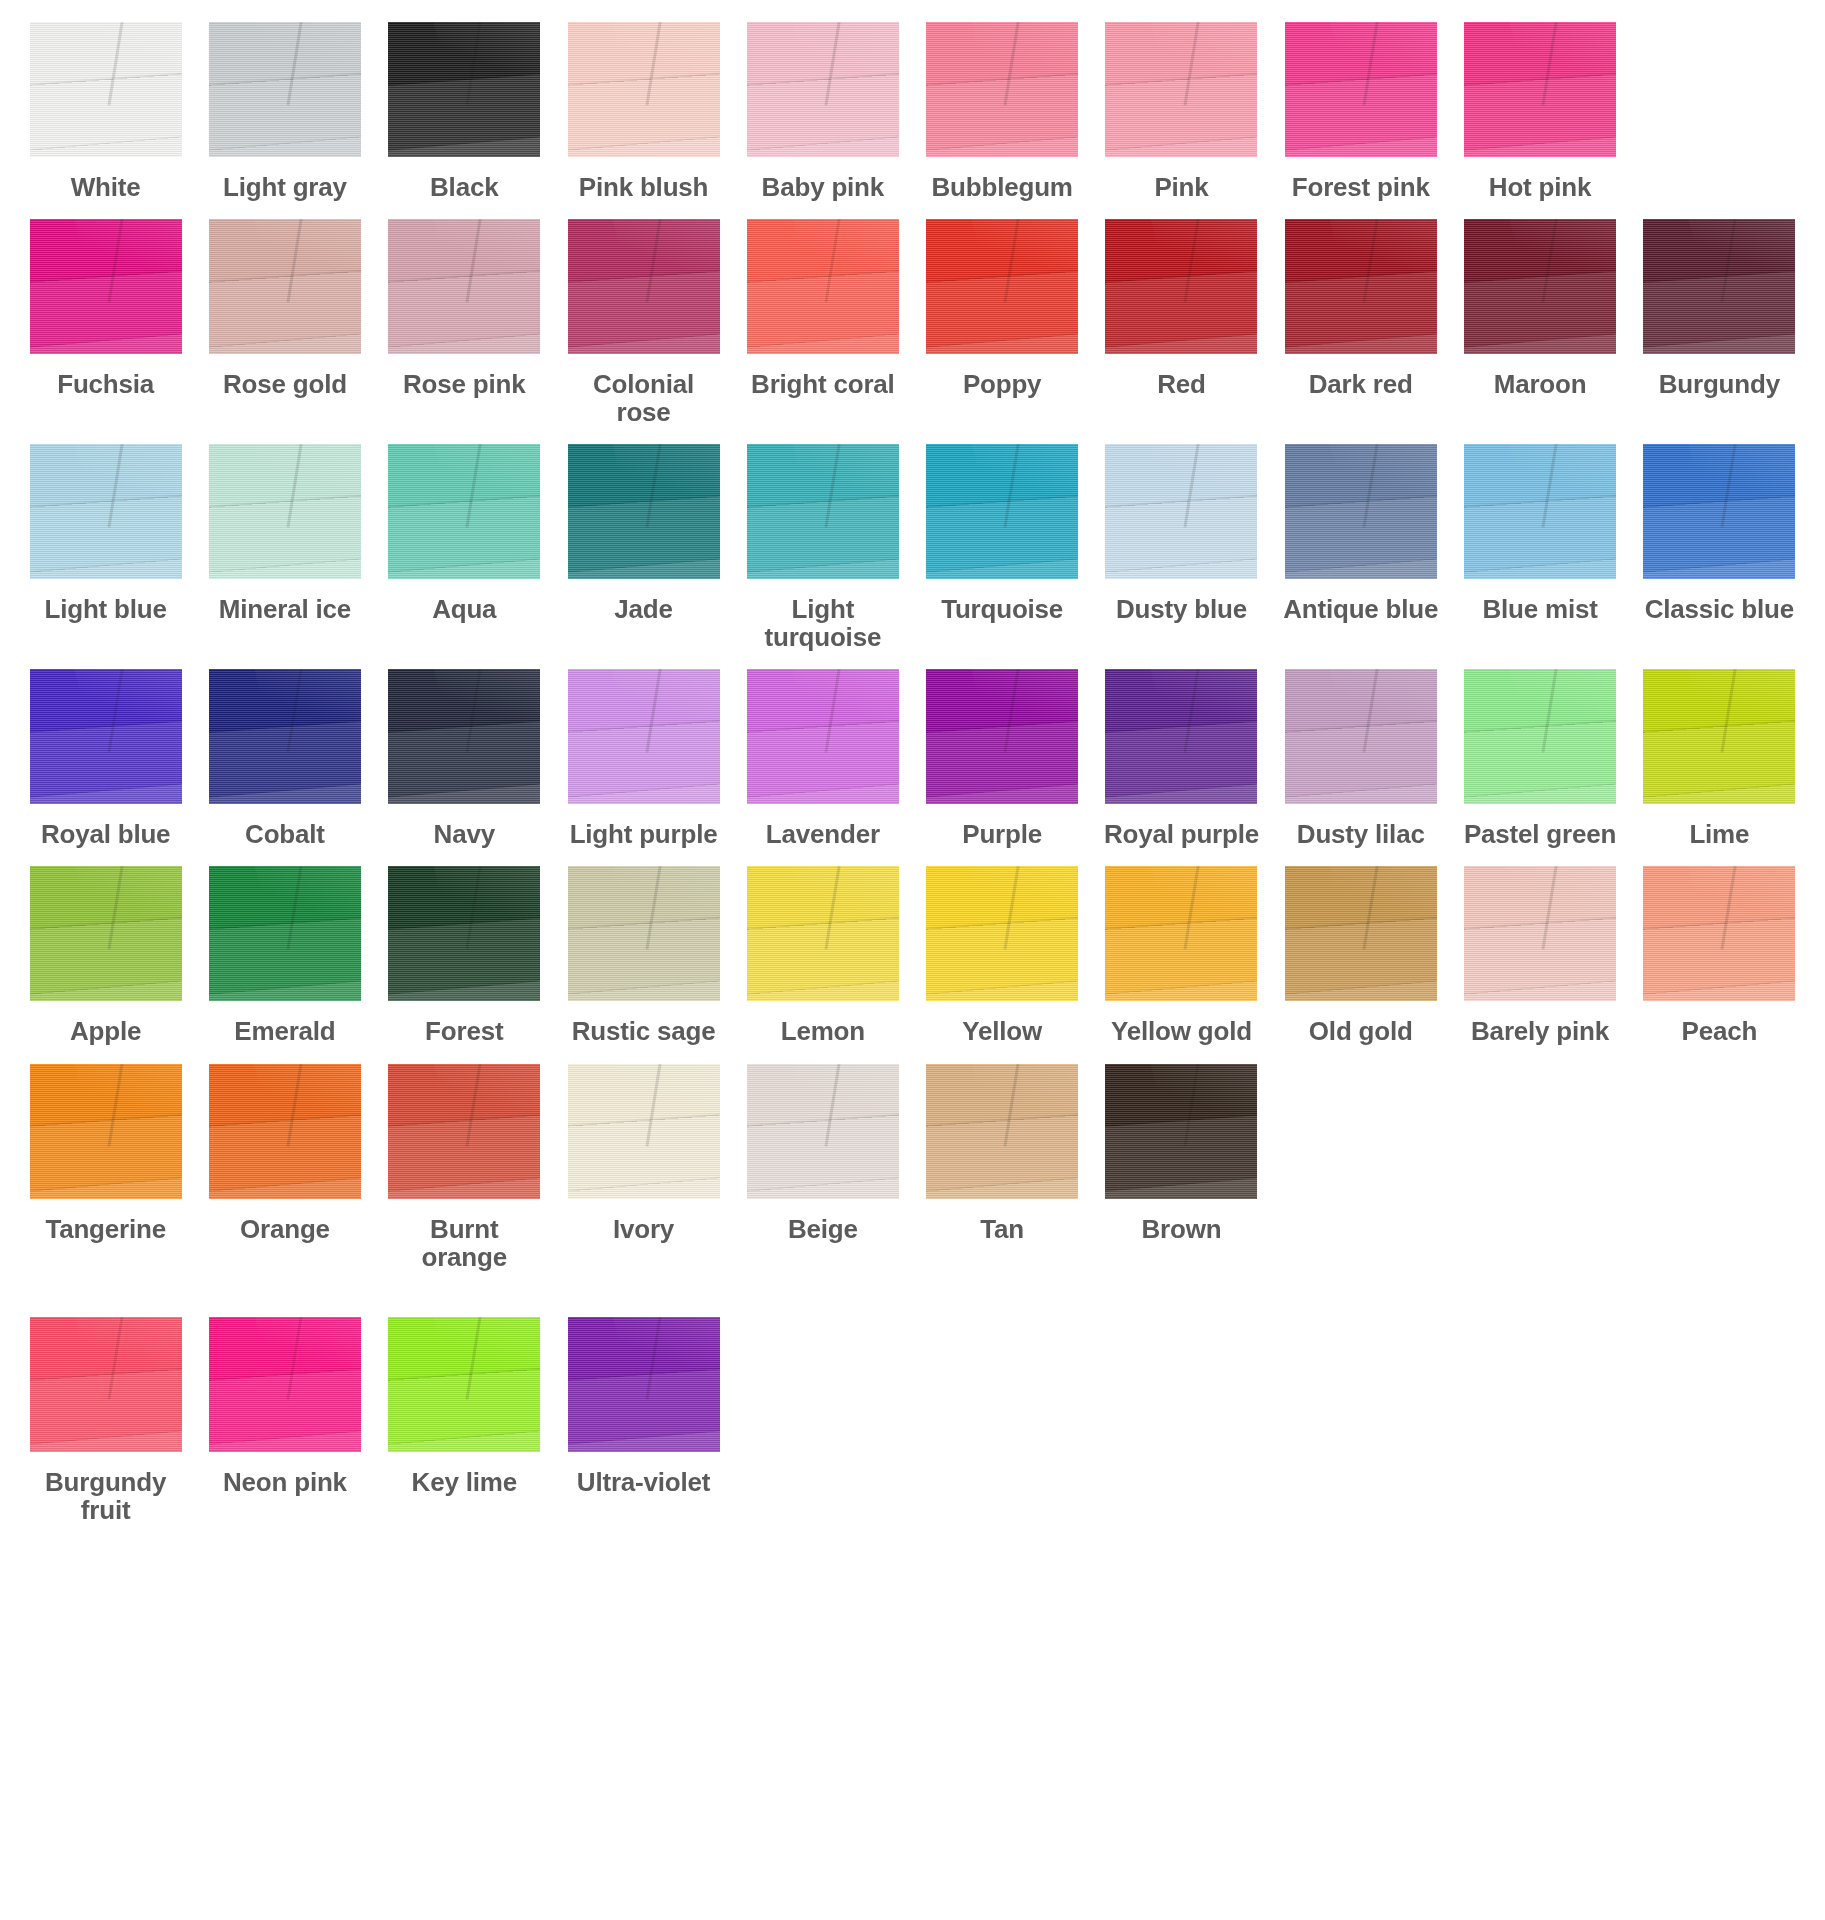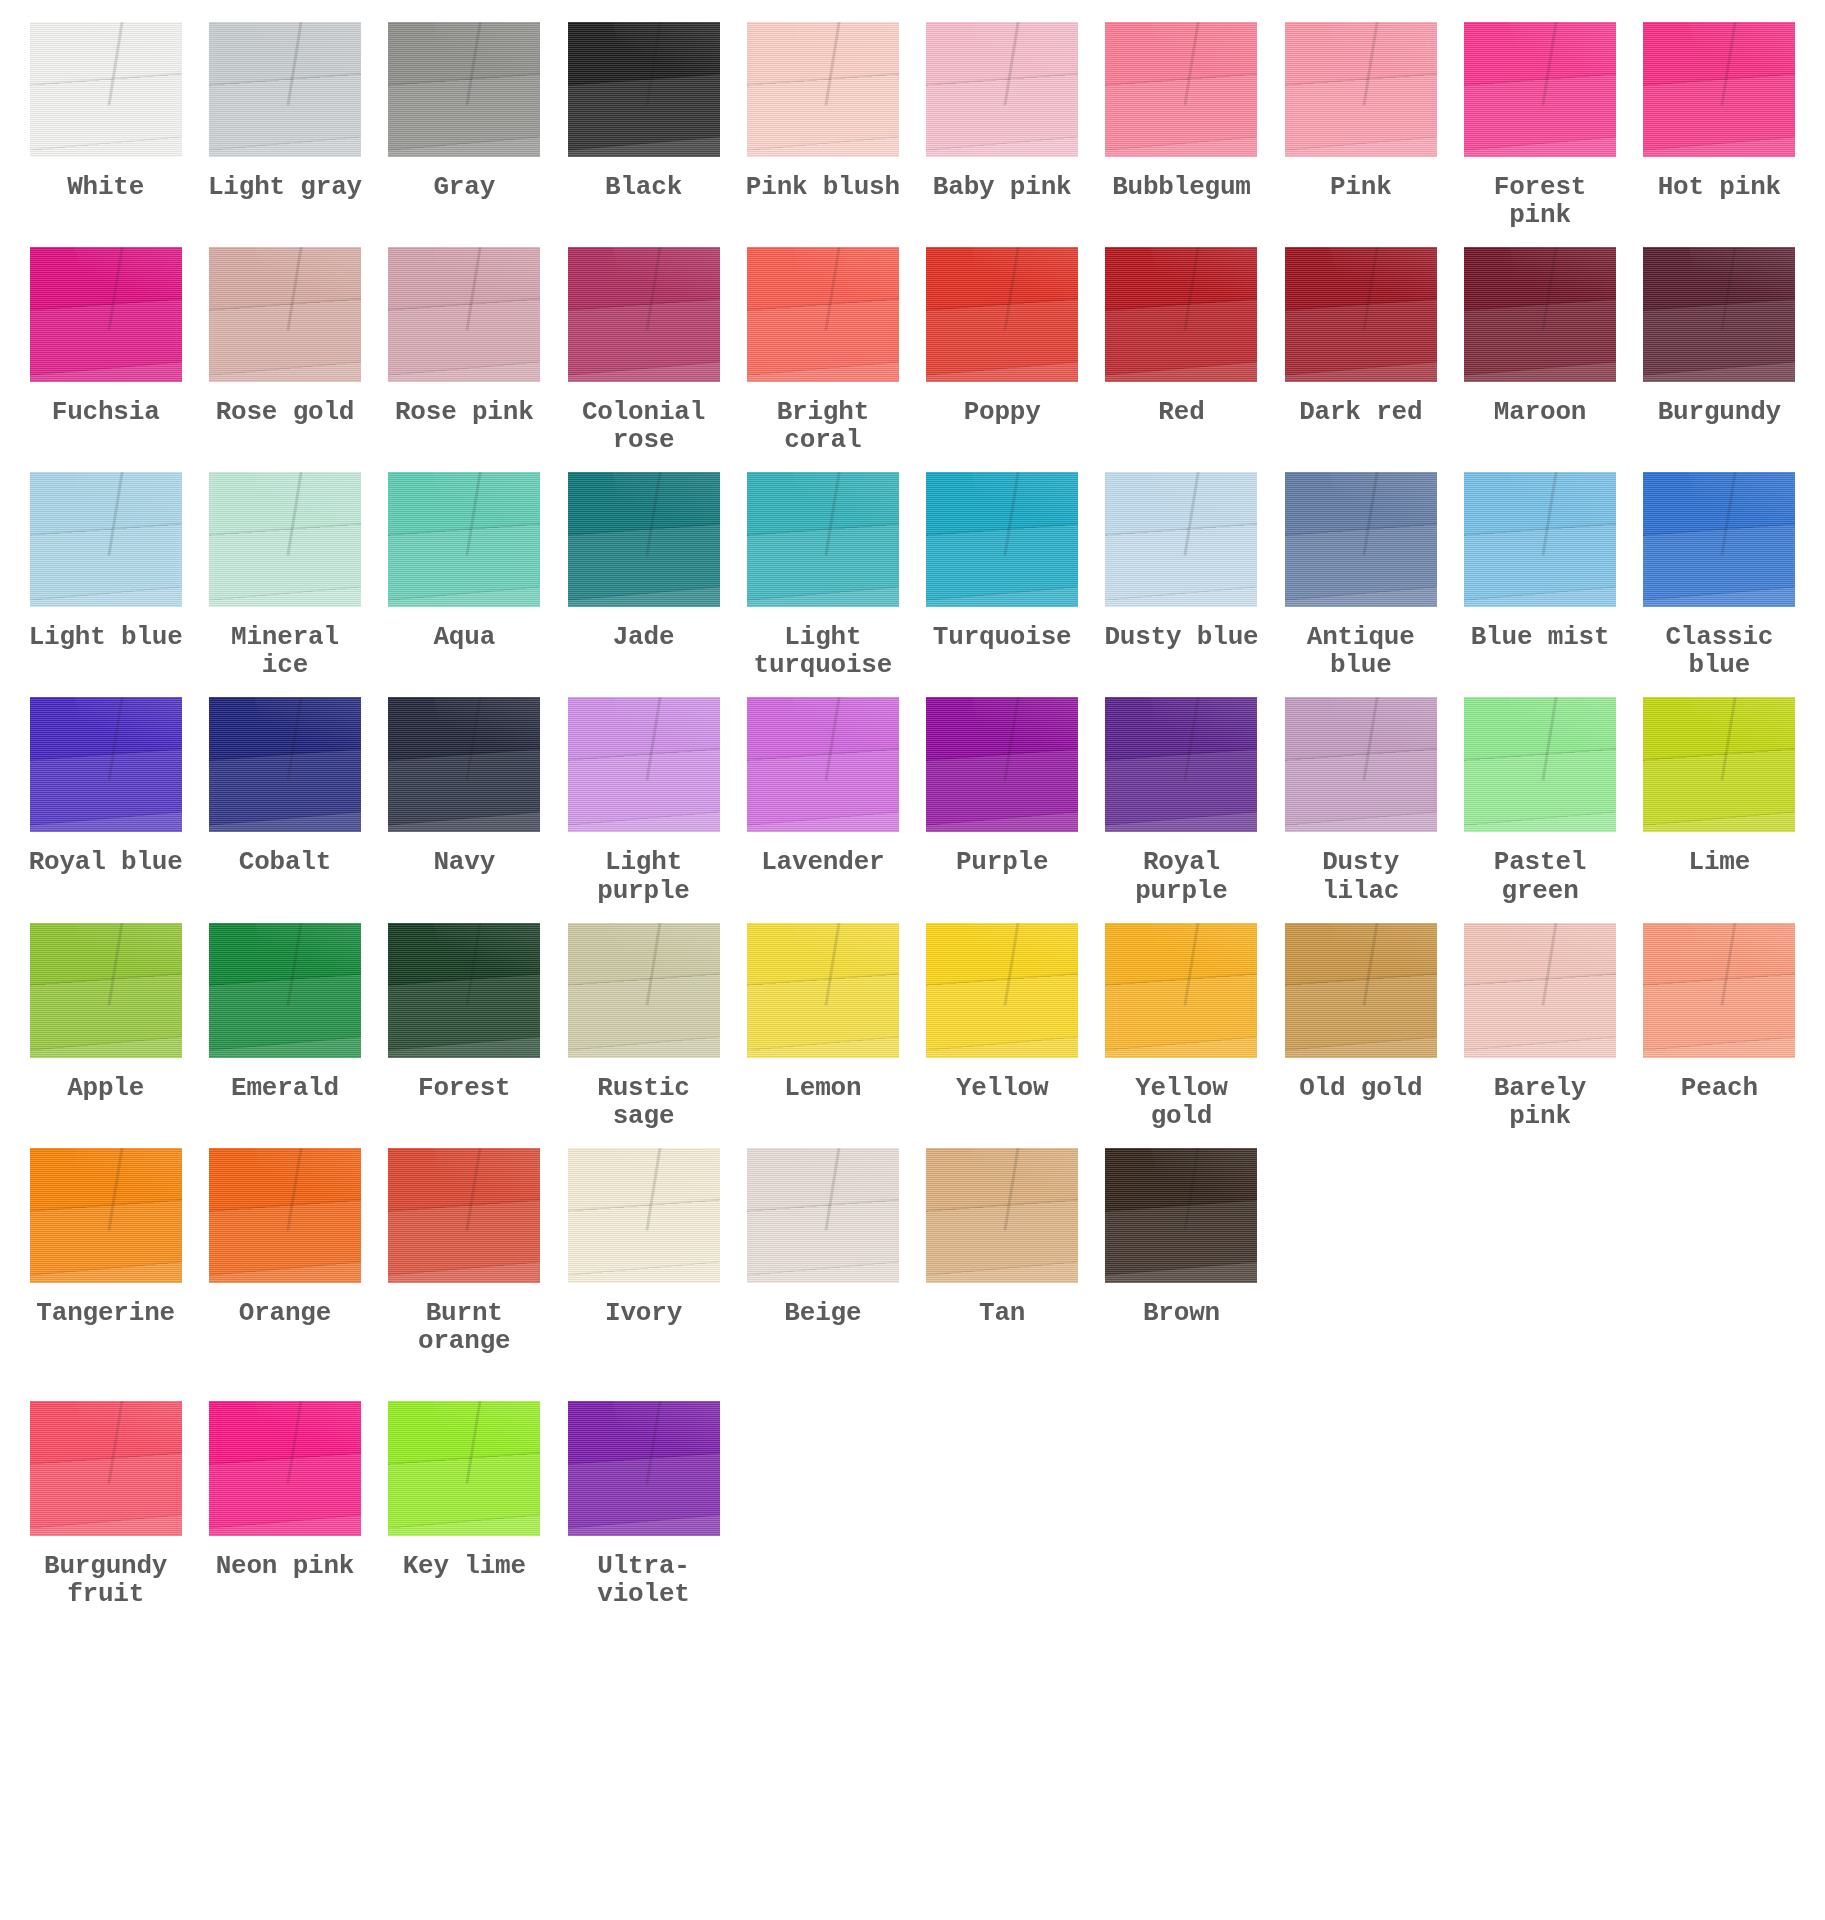--- a/index.html
+++ b/index.html
@@ -104,21 +104,21 @@
     margin-top:16px;
     font-size:26px;
     font-weight:bold;
     color:#5b5b5b;
     text-align:center;
     line-height:1.08;
     letter-spacing:-0.2px;
     max-width:160px;
     word-wrap:break-word;
   }
-  .row{ margin-bottom:18px;font-family:Liberation Mono, monospace; }
+  .row{ margin-bottom:18px; }
   .row.spacer-gap{ margin-top:46px; }
 </style>
 </head>
 <body>
 
 <div id="palette">
     <div class="row">
       <div class="cell">
         <div class="swatch-wrap">
           <div class="swatch" style="background: rgb(242, 242, 241);">
@@ -138,32 +138,20 @@
             <div class="band"></div>
             <div class="crease"></div>
             <div class="tail"></div>
             <div class="rib"></div>
           </div>
         </div>
         <div class="label">Light gray</div>
       </div>
       <div class="cell">
         <div class="swatch-wrap">
-          <div class="swatch" style="background: rgb(141, 141, 138);">
-            <div class="sheen"></div>
-            <div class="band"></div>
-            <div class="crease"></div>
-            <div class="tail"></div>
-            <div class="rib"></div>
-          </div>
-        </div>
-        <div class="label">Gray</div>
-      </div>
-      <div class="cell">
-        <div class="swatch-wrap">
           <div class="swatch" style="background: rgb(27, 27, 27);">
             <div class="sheen"></div>
             <div class="band"></div>
             <div class="crease"></div>
             <div class="tail"></div>
             <div class="rib"></div>
           </div>
         </div>
         <div class="label">Black</div>
       </div>

